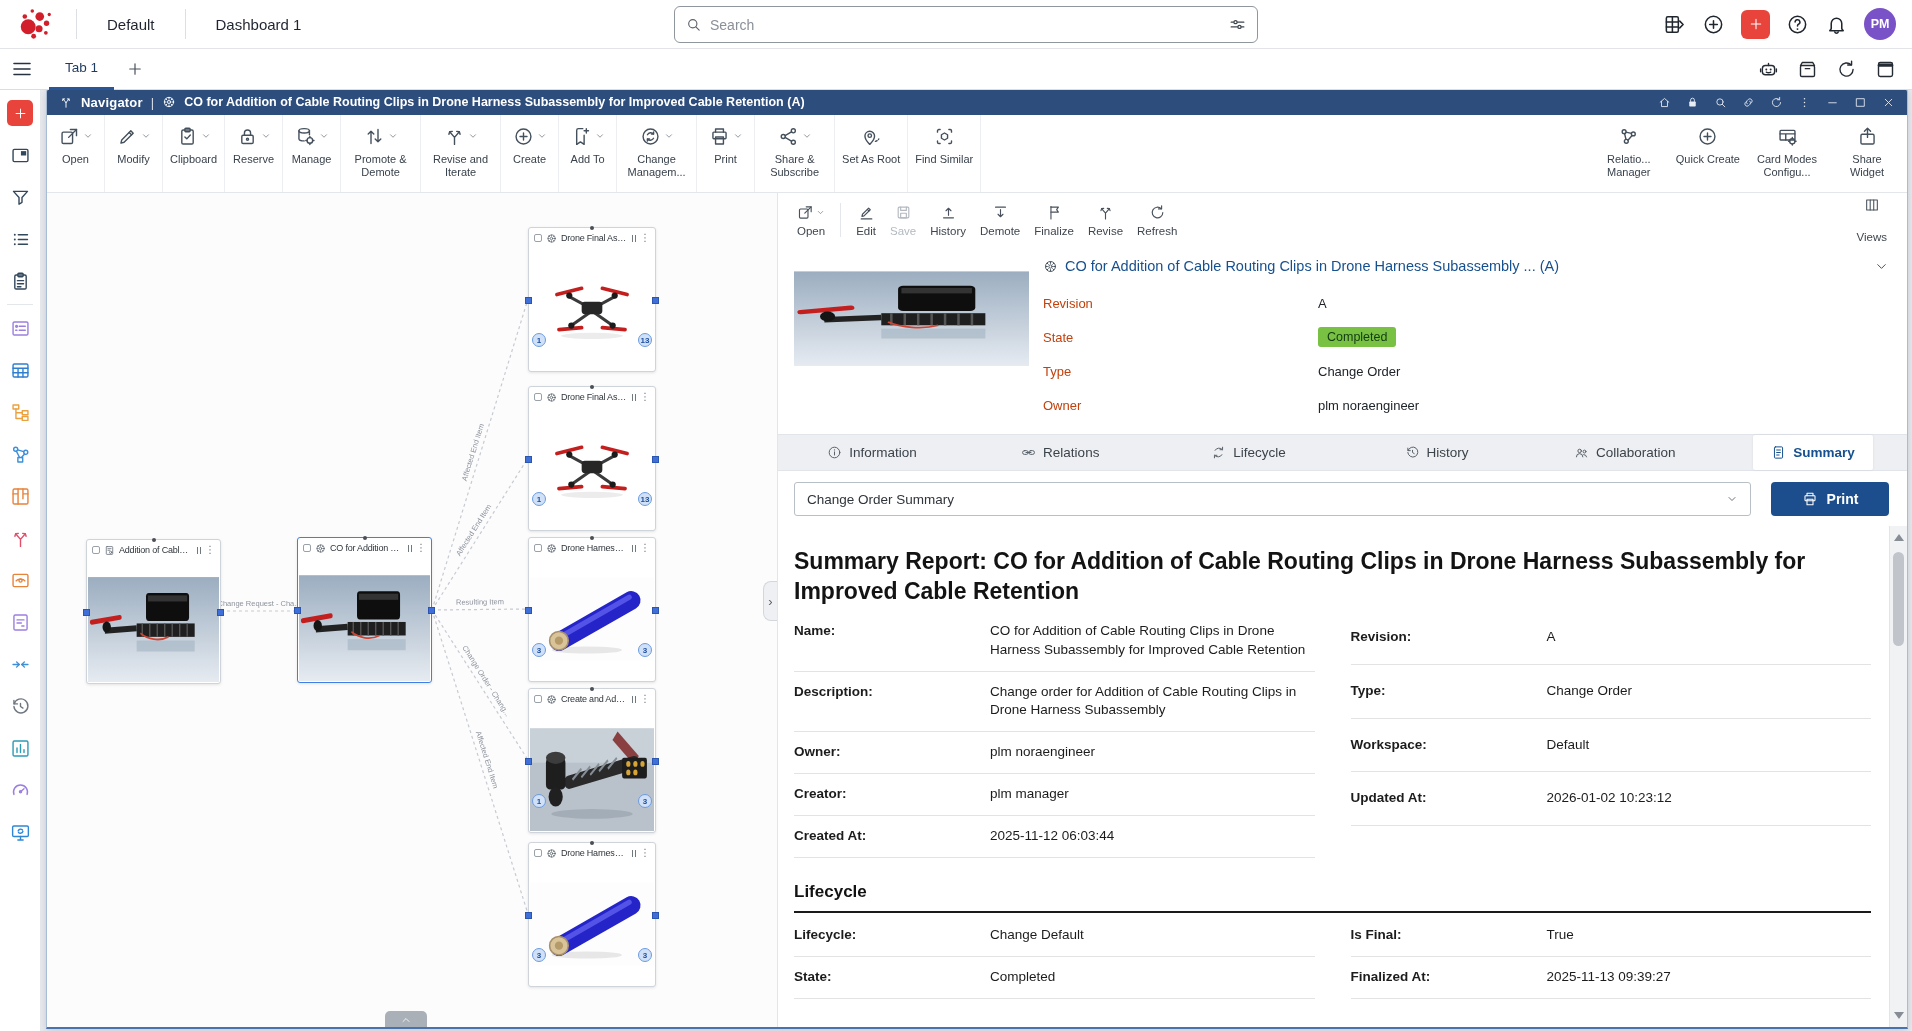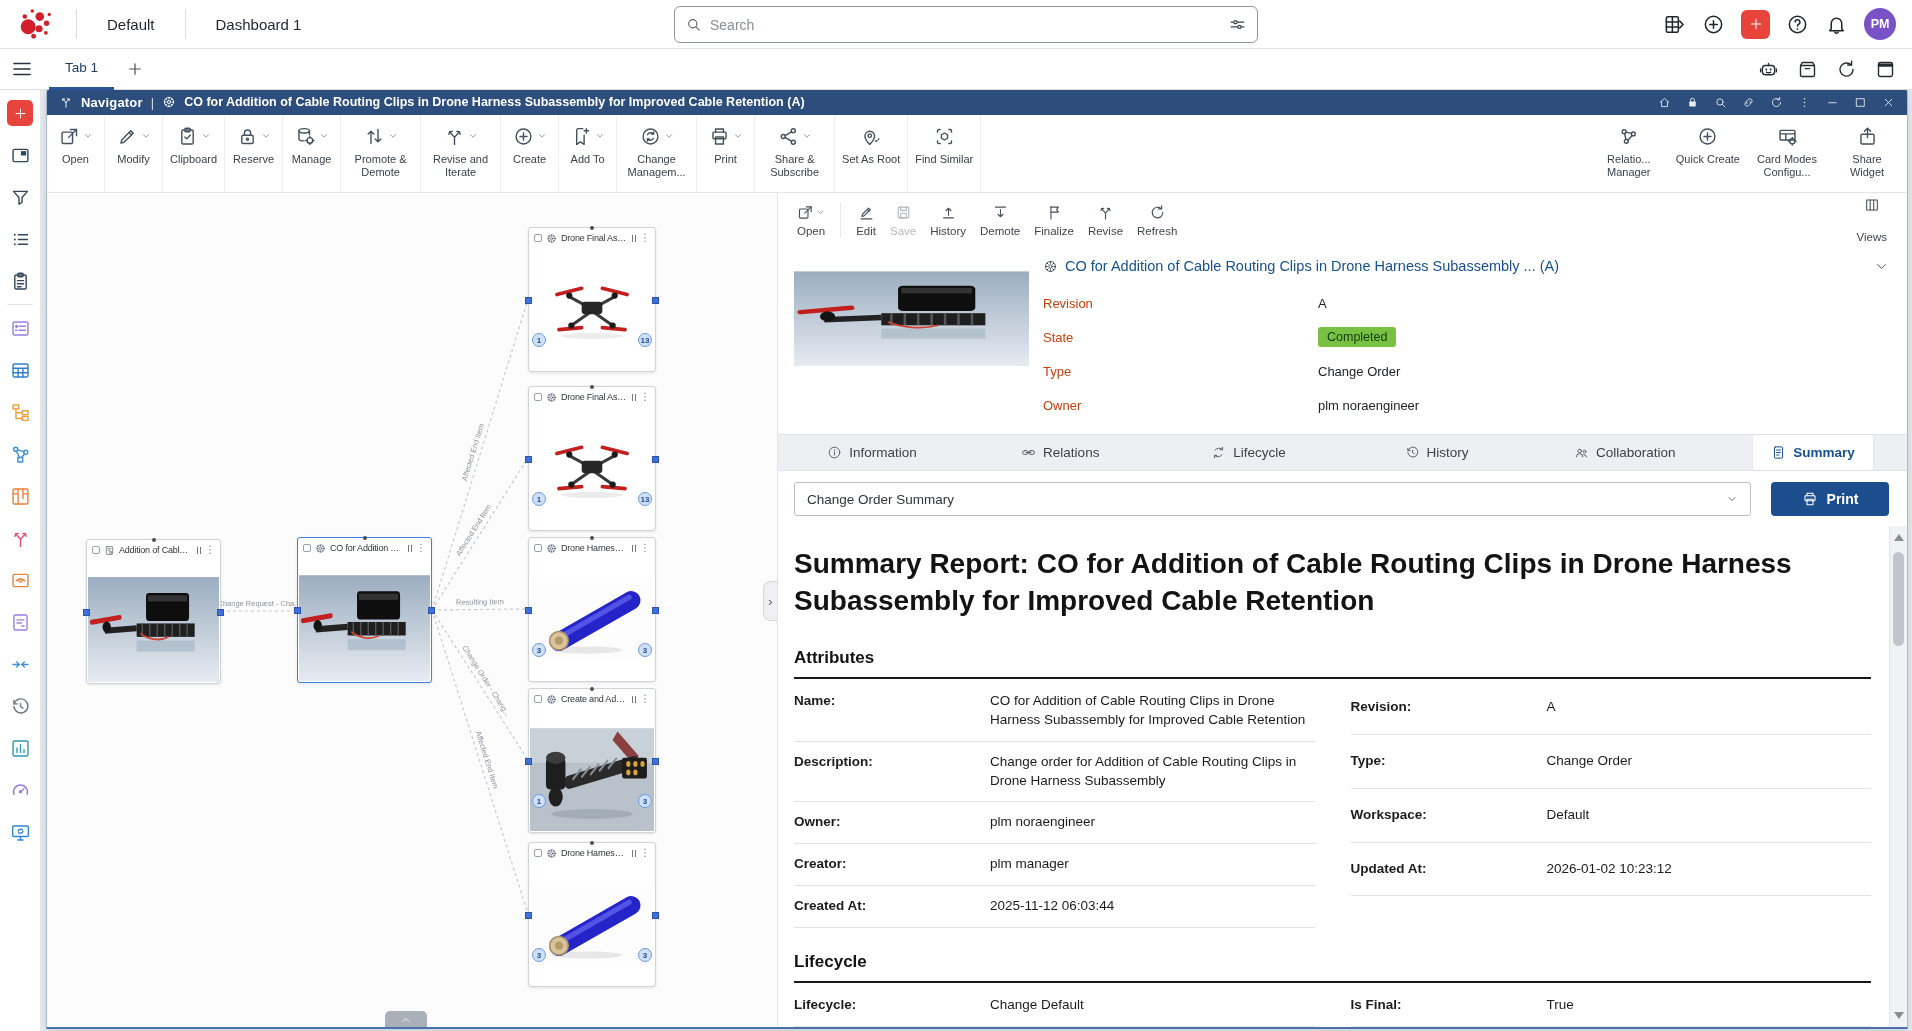--- a/index.html
+++ b/index.html
@@ -129,21 +129,21 @@
 
   
   .report-row{display:flex;align-items:center;gap:20px;padding:11px 18px 10px 16px;flex:0 0 auto}
   .select{flex:1;height:34px;border:1px solid #b9bfc6;border-radius:3px;display:flex;align-items:center;padding:0 12px;font-size:13.5px;color:#2f353b;cursor:pointer;background:#fff}
   .select .icon{margin-left:auto;width:12px;height:12px;color:#4a5057}
   .print-btn{width:118px;height:34px;background:var(--printbtn);color:#fff;border-radius:4px;display:flex;align-items:center;justify-content:center;gap:9px;font-size:14px;font-weight:bold;cursor:pointer;flex:0 0 auto}
   .print-btn .icon{width:16px;height:16px;color:#fff}
 
   
   .summary{flex:1;position:relative;padding:12px 36px 0 16px;overflow:hidden;min-height:0}
-  .summary h1{font-size:28px;line-height:1.32;color:#131313;font-weight:bold;max-width:1020px;margin:8px 0 4px}
+  .summary h1{font-size:23px;line-height:1.32;color:#131313;font-weight:bold;max-width:1020px;margin:8px 0 4px}
   .sec-h{font-size:17px;font-weight:bold;color:#131313;border-bottom:2.5px solid #1a1a1a;padding:24px 0 9px;margin-bottom:2px}
   .attr-grid{display:grid;grid-template-columns:1fr 1fr;column-gap:36px;align-items:start}
   .attr-row{display:grid;grid-template-columns:196px 1fr;padding:11px 0;border-bottom:1px solid #e3e3e3;font-size:13.5px;line-height:1.4;color:#1c1c1c}
   .attr-row .lbl{font-weight:bold}
   .attr-col.tall .attr-row{padding:17px 0}
   
   .vscroll{position:absolute;right:0;top:0;bottom:0;width:18px;background:#f1f2f4;border-left:1px solid #e2e4e7}
   .vthumb{position:absolute;top:26px;left:3px;width:11px;height:94px;background:#c1c5cb;border-radius:6px;cursor:pointer}
   .varrow{position:absolute;left:4px;width:0;height:0;border-left:5px solid transparent;border-right:5px solid transparent;cursor:pointer}
   .varrow.up{top:8px;border-bottom:7px solid #878d94}
@@ -1329,21 +1329,20 @@
                 <rect x="7.5" y="12.5" width="9" height="8"></rect>
               </svg>
             </span>
           <span>Print</span>
         </div>
       </div>
 
       <div class="summary">
         <h1>Summary Report: CO for Addition of Cable Routing Clips in Drone Harness Subassembly for Improved Cable Retention</h1>
         <div id="summary-sections">
-            <div class="sec-h">Attributes</div>
             <div class="attr-grid">
               <div class="attr-col left">
                 <div class="attr-row">
                   <span class="lbl">Name:</span>
                   <span class="val">CO for Addition of Cable Routing Clips in Drone Harness Subassembly for Improved Cable Retention</span>
                 </div>
                 <div class="attr-row">
                   <span class="lbl">Description:</span>
                   <span class="val">Change order for Addition of Cable Routing Clips in Drone Harness Subassembly</span>
                 </div>

